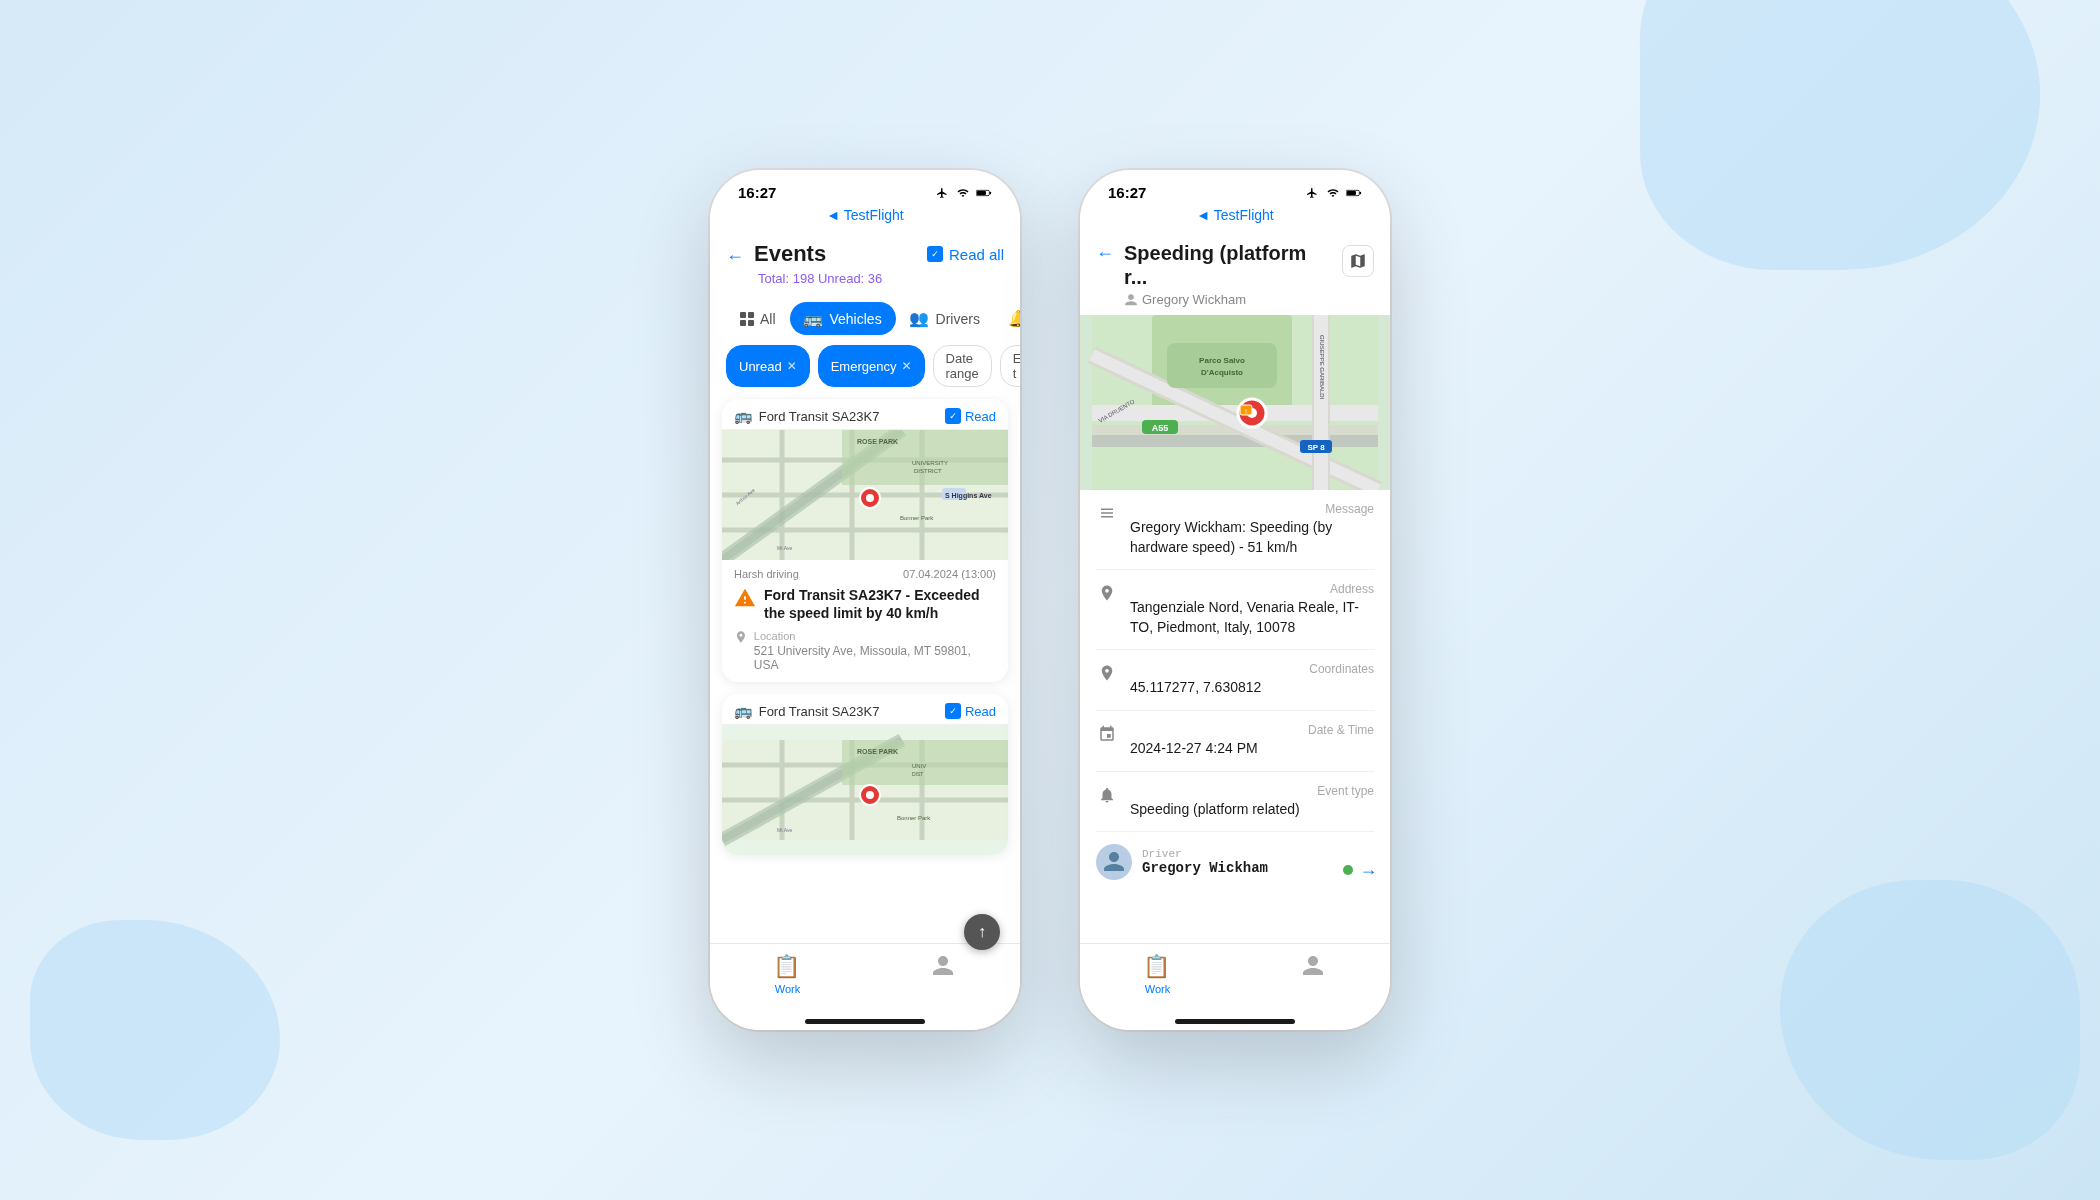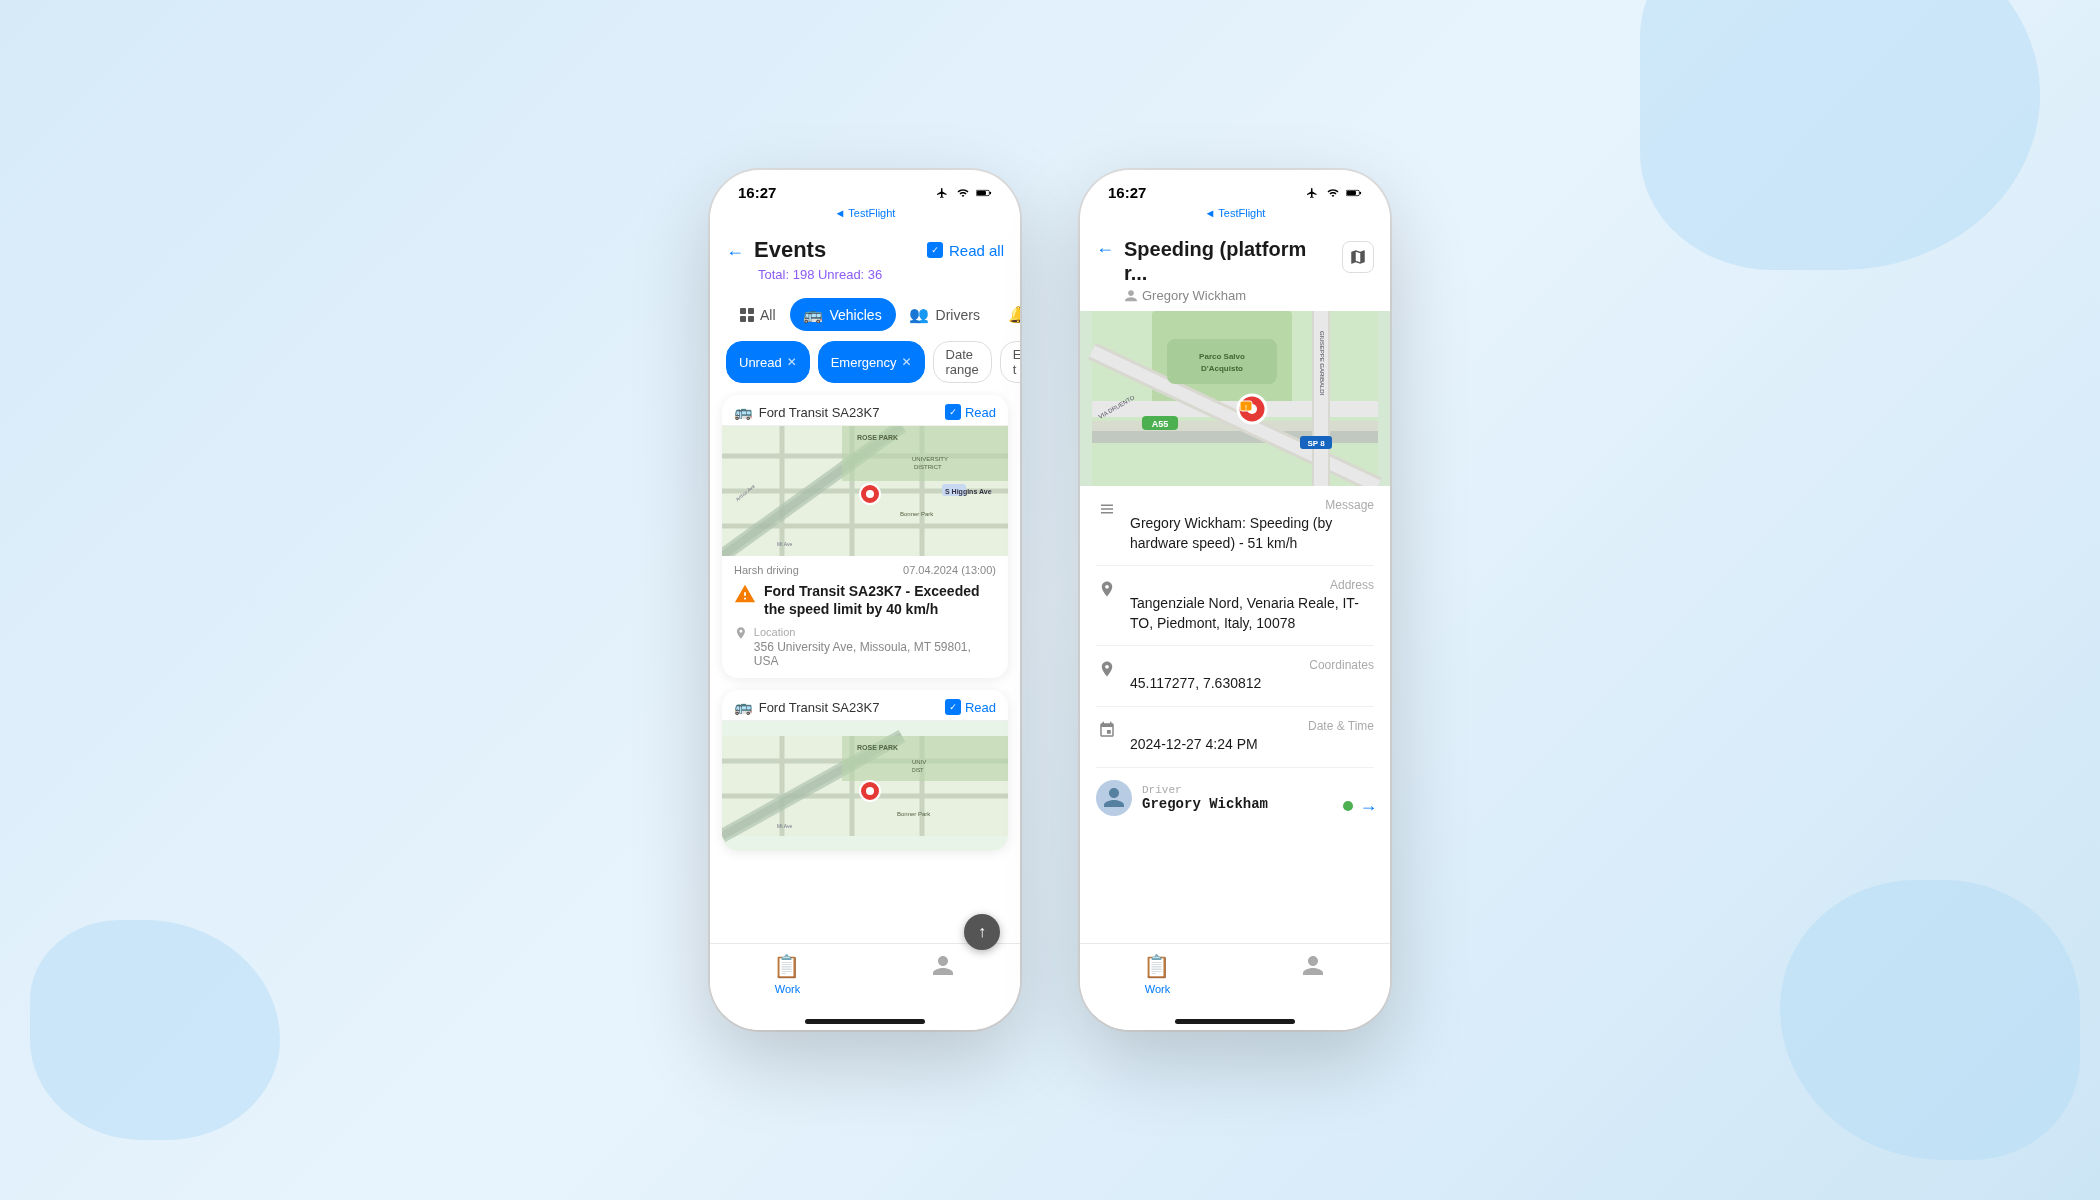--- a/index.html
+++ b/index.html
@@ -67,21 +67,21 @@
       background: white;
       font-size: 13px;
       font-weight: 600;
     }
     .status-time { font-size: 15px; font-weight: 700; }
     .status-icons { display: flex; align-items: center; gap: 5px; }
     .status-icons svg { width: 16px; height: 12px; }
     .testflight-bar {
       background: white;
       text-align: center;
-      font-size: 11px;
+      font-size: 14px;
       color: #007aff;
       padding: 0 0 6px;
       display: flex;
       align-items: center;
       justify-content: center;
       gap: 4px;
     }
 
     
     .phone-screen {
@@ -605,21 +605,21 @@
                 <path d="M1 21h22L12 2 1 21zm12-3h-2v-2h2v2zm0-4h-2v-4h2v4z" fill="#f57c00"></path>
               </svg>
               <span class="event-desc-text">Ford Transit SA23K7 - Exceeded the speed limit by 40 km/h</span>
             </div>
             <div class="event-location">
               <svg width="14" height="14" viewBox="0 0 24 24" fill="#aaa">
                 <path d="M12 2C8.13 2 5 5.13 5 9c0 5.25 7 13 7 13s7-7.75 7-13c0-3.87-3.13-7-7-7zm0 9.5c-1.38 0-2.5-1.12-2.5-2.5s1.12-2.5 2.5-2.5 2.5 1.12 2.5 2.5-1.12 2.5-2.5 2.5z"></path>
               </svg>
               <div>
                 <div class="loc-label">Location</div>
-                <div>356 University Ave, Missoula, MT 59801, USA</div>
+                <div>521 University Ave, Missoula, MT 59801, USA</div>
               </div>
             </div>
           </div>
         </div>
 
         <div class="event-card">
           <div class="event-card-header">
             <div class="vehicle-info">
               <span class="vehicle-icon">🚌</span>
               <span>Ford Transit SA23K7</span>
@@ -797,20 +797,31 @@
             <svg width="18" height="18" viewBox="0 0 24 24" fill="#888">
               <path d="M17 12h-5v5h5v-5zM16 1v2H8V1H6v2H5c-1.11 0-1.99.9-1.99 2L3 19c0 1.1.89 2 2 2h14c1.1 0 2-.9 2-2V5c0-1.1-.9-2-2-2h-1V1h-2zm3 18H5V8h14v11z"></path>
             </svg>
           </div>
           <div class="detail-section-content">
             <div class="detail-section-label">Date &amp; Time</div>
             <div class="detail-section-value">2024-12-27 4:24 PM</div>
           </div>
         </div>
 
+        <div class="detail-section">
+          <div class="detail-section-icon">
+            <svg width="18" height="18" viewBox="0 0 24 24" fill="#888">
+              <path d="M12 22c1.1 0 2-.9 2-2h-4c0 1.1.9 2 2 2zm6-6v-5c0-3.07-1.63-5.64-4.5-6.32V4c0-.83-.67-1.5-1.5-1.5s-1.5.67-1.5 1.5v.68C7.64 5.36 6 7.92 6 11v5l-2 2v1h16v-1l-2-2z"></path>
+            </svg>
+          </div>
+          <div class="detail-section-content">
+            <div class="detail-section-label">Event type</div>
+            <div class="detail-section-value">Speeding (platform related)</div>
+          </div>
+        </div>
 
         <div class="detail-section">
           <div class="detail-driver-row" style="width:100%; display:flex; align-items:flex-end; justify-content:space-between;font-family:Liberation Mono, monospace;">
             <div class="detail-driver-left">
               <div class="driver-avatar">
                 <svg width="24" height="24" viewBox="0 0 24 24" fill="#5580a0">
                   <path d="M12 12c2.76 0 5-2.24 5-5s-2.24-5-5-5-5 2.24-5 5 2.24 5 5 5zm0 2c-3.33 0-10 1.67-10 5v2h20v-2c0-3.33-6.67-5-10-5z"></path>
                 </svg>
               </div>
               <div class="driver-info">

